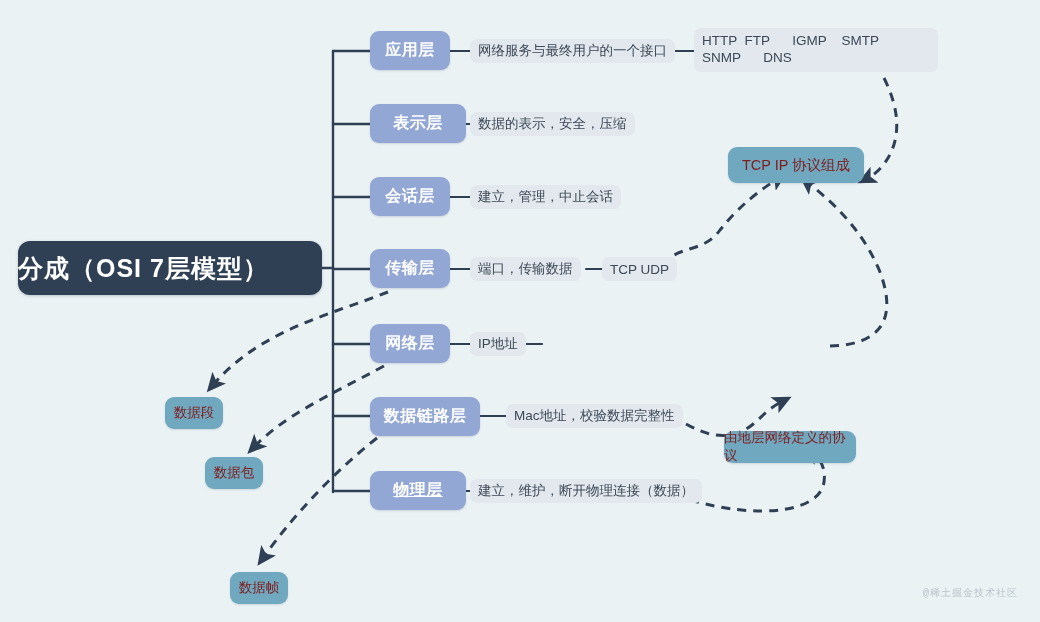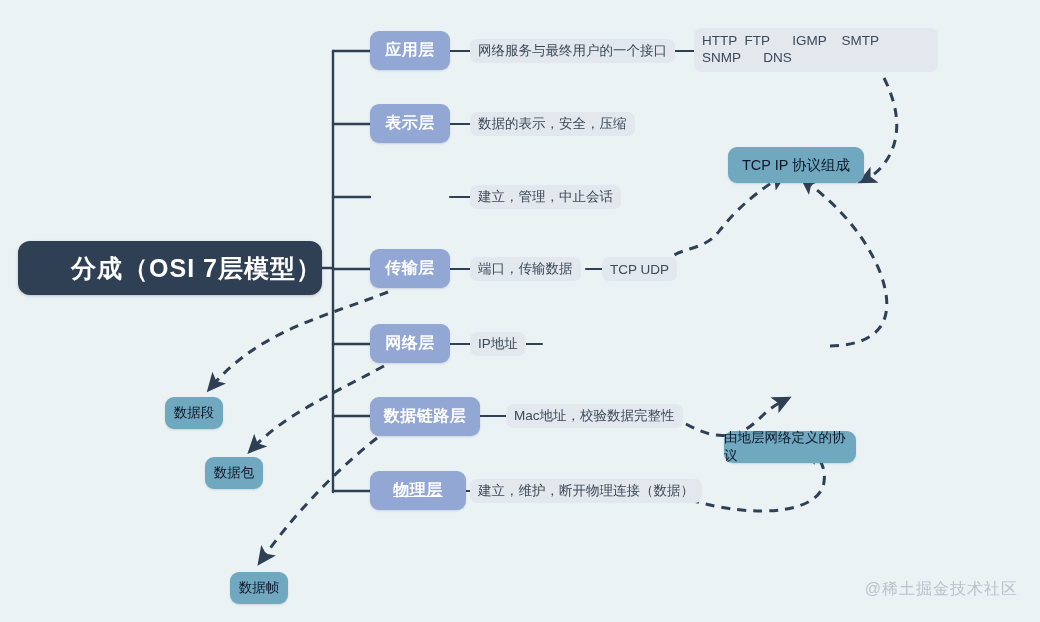--- a/index.html
+++ b/index.html
@@ -13,21 +13,21 @@
   }
   #canvas{position:absolute;inset:0;width:1040px;height:622px;}
   svg.wires{position:absolute;left:0;top:0;width:1040px;height:622px;pointer-events:none;}
 
   
   .root-node{
     position:absolute;
     left:18px;top:241px;width:304px;height:54px;
     background:#2f3f54;
     border-radius:12px;
-    display:flex;align-items:center;justify-content:flex-end;
+    display:flex;align-items:center;justify-content:flex-start;
     color:#ffffff;
     font-size:25px;font-weight:bold;
     letter-spacing:1px;
     box-shadow:0 1px 3px rgba(40,55,75,.25);
   }
 
   
   .layer-node{
     position:absolute;
     height:39px;
@@ -60,35 +60,36 @@
     white-space:pre;
     display:block;
   }
 
   
   .teal-node{
     position:absolute;
     background:#6fa8bf;
     border-radius:9px;
     display:flex;align-items:center;justify-content:center;
-    color:#0f172a;
+    color:#7f1d1d;
     font-size:13.5px;
     height:32px;
     box-shadow:0 1px 2px rgba(60,90,110,.18);
   }
   .teal-node.big{font-size:14.5px;height:36px;}
 
   
   .watermark{
     position:absolute;
     right:22px;bottom:22px;
     color:#b9c3c9;
-    font-size:16px;
+    font-size:10px;
     letter-spacing:1px;
     user-select:none;
+    font-family:Liberation Mono, monospace;
   }
 </style>
 </head>
 <body>
 
 <div id="canvas">
 
   <svg class="wires" viewBox="0 0 1040 622" xmlns="http://www.w3.org/2000/svg">
     <g fill="none" stroke="#2f3f54" stroke-width="2.4" stroke-linecap="round" stroke-linejoin="round">
 
@@ -144,22 +145,25 @@
     </g>
   </svg>
 
   <div class="root-node">
     <span>分成（OSI 7层模型）</span>
   </div>
 
   <div class="layer-node" style="left:370px;top:31px;width:80px;">
     <span>应用层</span>
   </div>
-  <div class="layer-node" style="left:370px;top:104px;width:80px;">
+  <div class="layer-node" style="left:370px;top:104px;width:96px;">
     <span>表示层</span>
+  </div>
+  <div class="layer-node" style="left:370px;top:177px;width:80px;">
+    <span>会话层</span>
   </div>
   <div class="layer-node" style="left:370px;top:249px;width:80px;">
     <span>传输层</span>
   </div>
   <div class="layer-node" style="left:370px;top:324px;width:80px;">
     <span>网络层</span>
   </div>
   <div class="layer-node" style="left:370px;top:397px;width:110px;">
     <span>数据链路层</span>
   </div>

